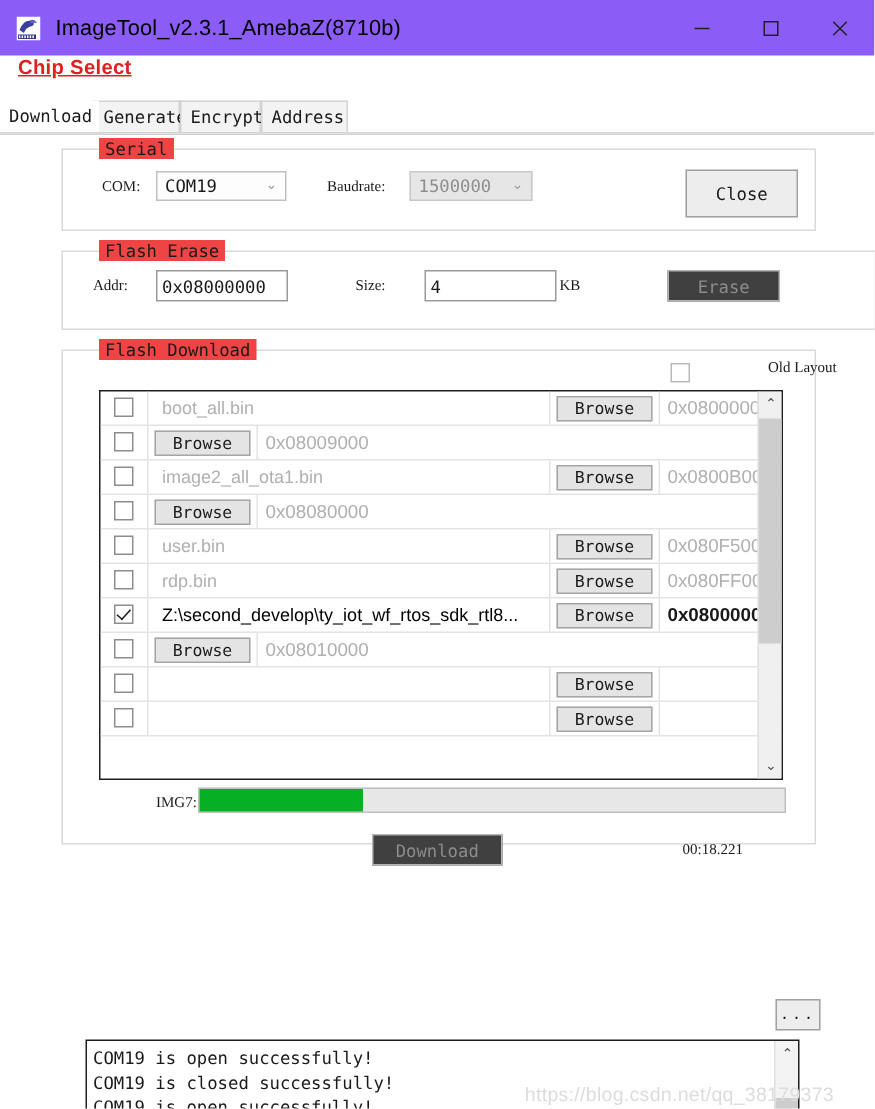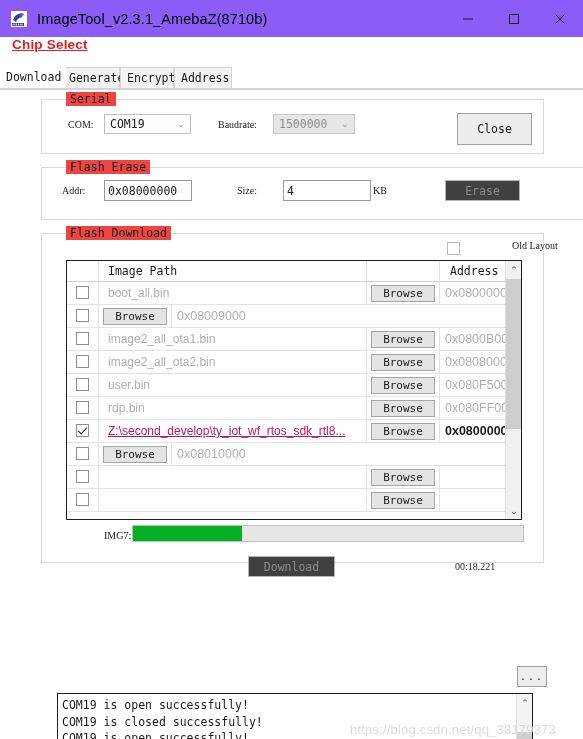--- a/index.html
+++ b/index.html
@@ -266,21 +266,21 @@
     border-right: 1px solid #e3e3e3;
     display: flex;
     align-items: center;
     padding-left: 9px;
     font-family: "Liberation Sans", sans-serif;
     font-size: 12px;
     color: #b0b0b0;
     white-space: nowrap;
     overflow: hidden;
   }
-  .tc-path.sel { color: #be185d; text-decoration: underline; }
+  .tc-path.sel { color: #000000; }
   .tc-browse {
     width: 73px;
     height: 100%;
     box-sizing: border-box;
     border-right: 1px solid #e3e3e3;
     display: flex;
     align-items: center;
     justify-content: center;
     flex: 0 0 auto;
   }
@@ -474,26 +474,20 @@
 
   <div class="groupbox" style="left:41px; top:143px; width:503px; height:330px;">
     <div class="group-title">Flash Download</div>
   </div>
 
   <div class="cbox gray" style="left:447px; top:152px;"></div>
   <div class="lbl" style="left:492px; top:150px;margin-left:20px;">Old Layout</div>
 
   <div class="table-wrap" style="left:66px; top:170px; width:456px; height:260px;">
     <div id="table-body">
-        <div class="trow header">
-          <div class="tc-check"></div>
-          <div class="tc-path">Image Path</div>
-          <div class="tc-browse"></div>
-          <div class="tc-addr">Address</div>
-        </div>
         <div class="trow">
           <div class="tc-check">
             <div class="cbox"></div>
           </div>
           <div class="tc-path">boot_all.bin</div>
           <div class="tc-browse">
             <div class="browse-btn">Browse</div>
           </div>
           <div class="tc-addr">0x08000000</div>
         </div>
@@ -513,21 +507,20 @@
           <div class="tc-path">image2_all_ota1.bin</div>
           <div class="tc-browse">
             <div class="browse-btn">Browse</div>
           </div>
           <div class="tc-addr">0x0800B000</div>
         </div>
         <div class="trow">
           <div class="tc-check">
             <div class="cbox"></div>
           </div>
-          <div class="tc-path">image2_all_ota2.bin</div>
           <div class="tc-browse">
             <div class="browse-btn">Browse</div>
           </div>
           <div class="tc-addr">0x08080000</div>
         </div>
         <div class="trow">
           <div class="tc-check">
             <div class="cbox"></div>
           </div>
           <div class="tc-path">user.bin</div>

